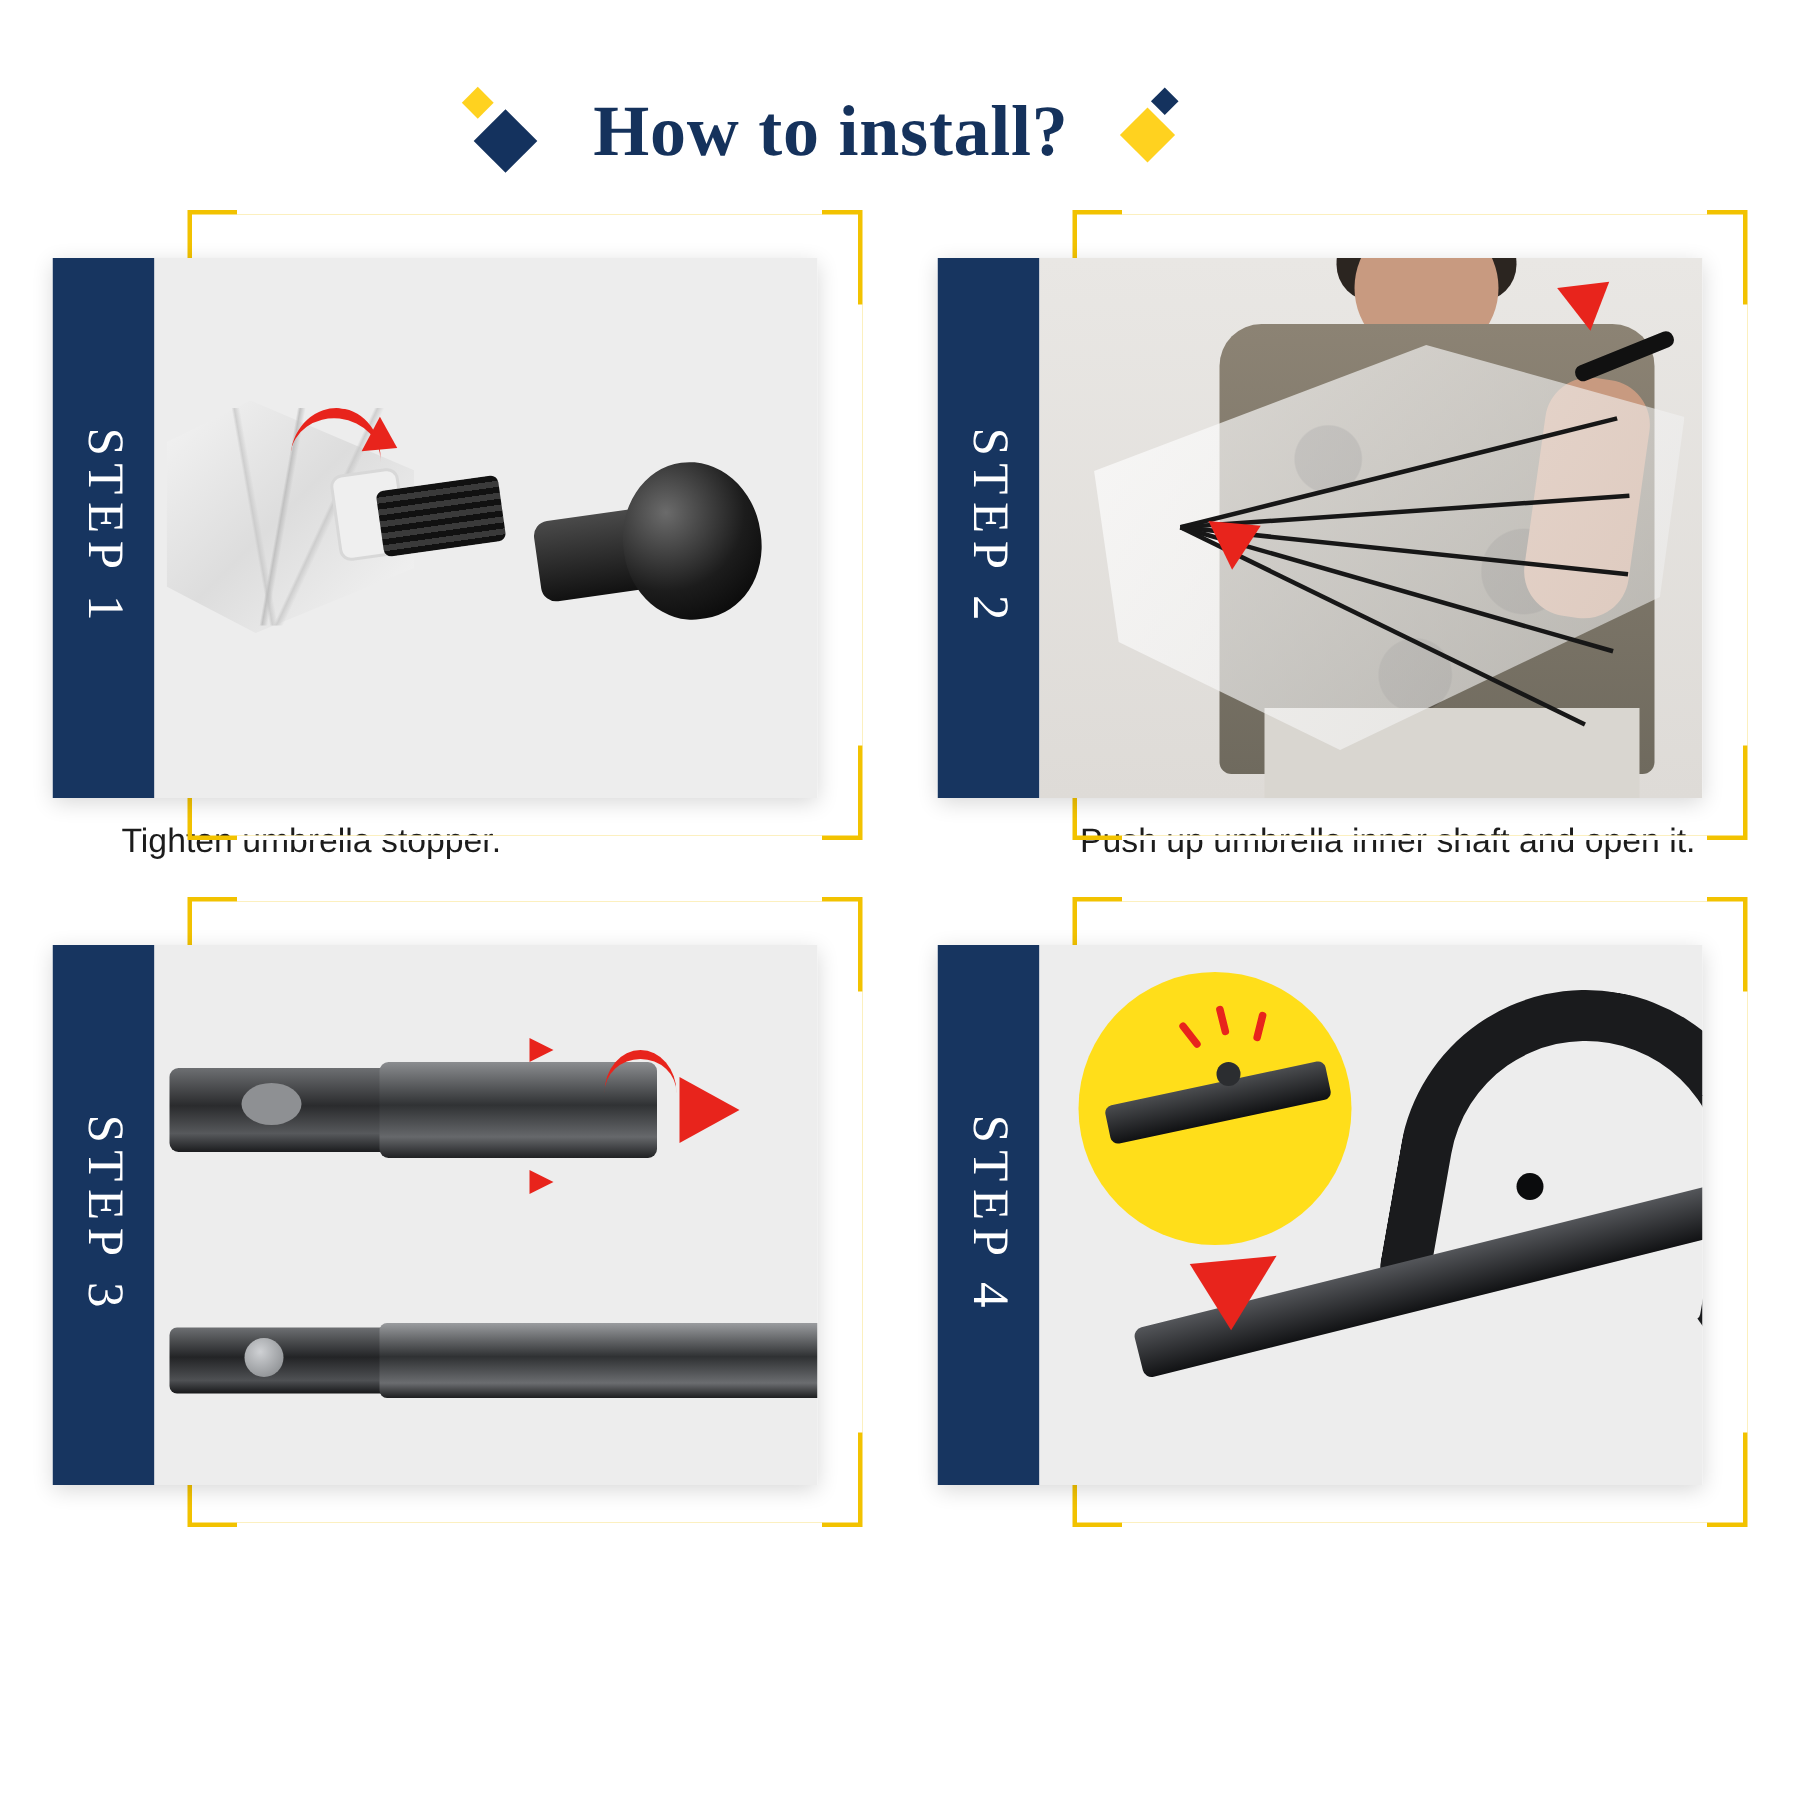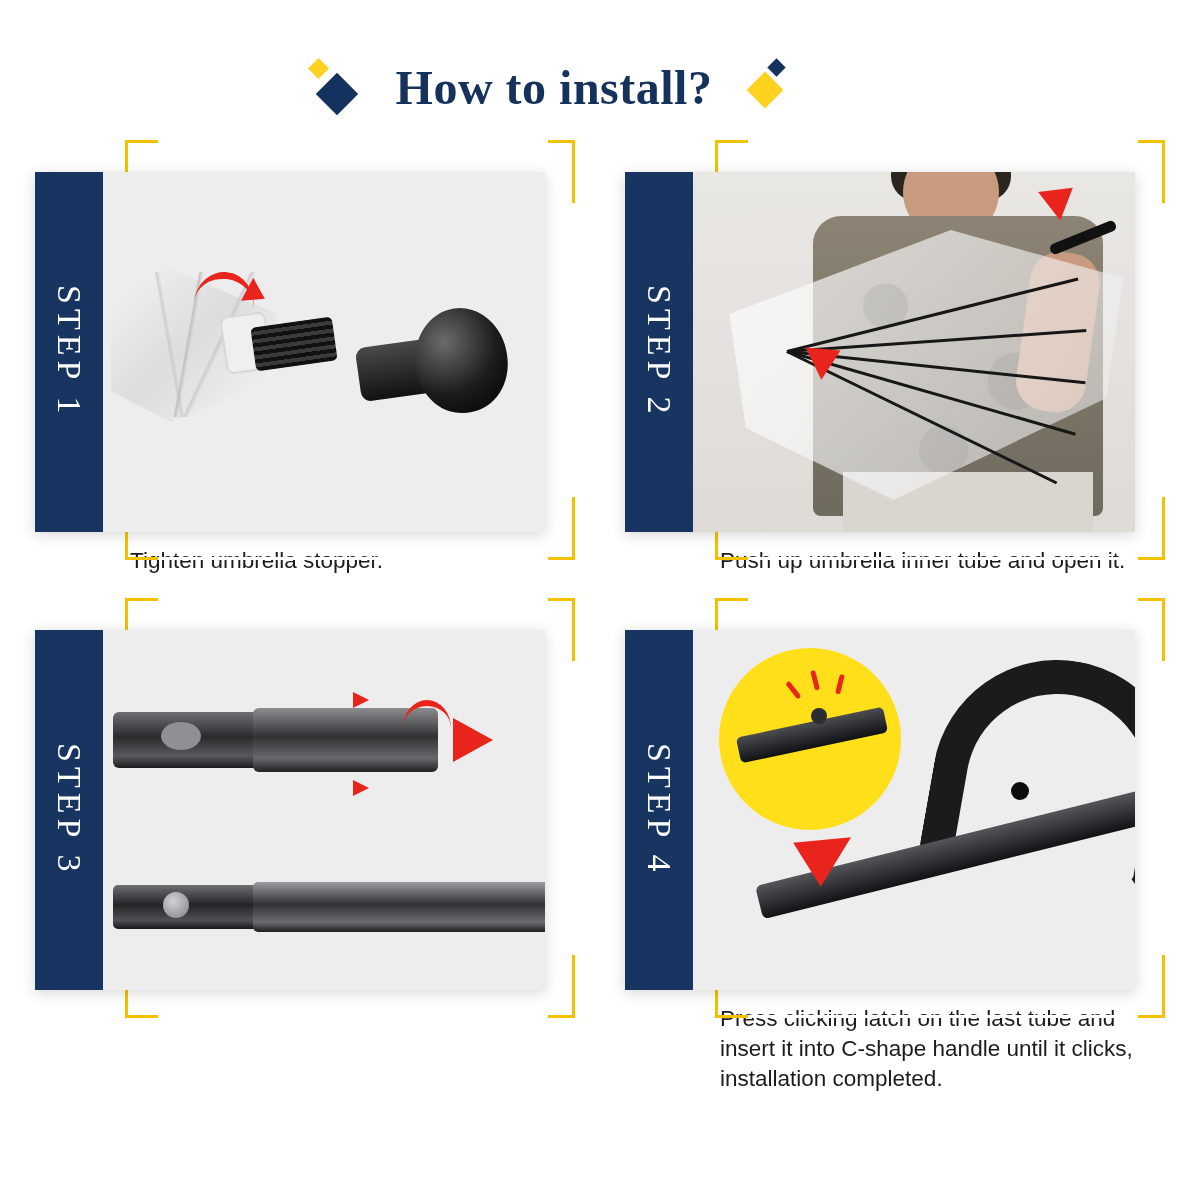--- a/index.html
+++ b/index.html
@@ -155,21 +155,21 @@
     font-weight: normal;
   }
   .photo {
     flex: 1 1 auto;
     position: relative;
     background: #ececec;
     overflow: hidden;
   }
 
   .caption {
-    margin: 14px 0 0 95px;
+    margin: 14px 0 0 46px;
     width: 450px;
     font-size: 22.5px;
     line-height: 1.34;
     color: #1c1c1c;
   }
   .step.s2 .caption, .step.s4 .caption { margin-left: 95px; }
 
   
   .bg-grey { position: absolute; inset: 0; background: #ededed; }
 
@@ -428,21 +428,21 @@
             <i style="transform:rotate(-4deg);"></i>
             <i style="transform:rotate(6deg);"></i>
             <i style="transform:rotate(16deg);"></i>
             <i style="transform:rotate(26deg);"></i>
           </div>
           <div class="s2-handle"></div>
           <div class="arrow-head" style="left:350px; top:10px; transform:rotate(52deg); border-bottom-width:30px; border-left-width:18px; border-right-width:18px;"></div>
           <div class="arrow-head" style="left:116px; top:170px; transform:rotate(64deg); border-bottom-width:30px; border-left-width:18px; border-right-width:18px;"></div>
         </div>
       </div>
-      <div class="caption">Push up umbrella inner tube and open it.</div>
+      <div class="caption">Push up umbrella inner shaft and open it.</div>
     </div>
 
     <div class="step s3">
       <div class="bracket">
         <div class="bracket-inner-l"></div>
         <div class="bracket-inner-r"></div>
       </div>
       <div class="card">
         <div class="step-tab">
           <span>STEP 3</span>
@@ -481,17 +481,16 @@
           <div class="s4-zoom-tube"></div>
           <div class="s4-zoom-latch"></div>
           <div class="s4-spark">
             <i style="left:0px; top:8px; transform:rotate(-38deg);"></i>
             <i style="left:18px; top:0px; transform:rotate(-14deg);"></i>
             <i style="left:38px; top:4px; transform:rotate(14deg);"></i>
           </div>
           <div class="arrow-red-big" style="left:110px; top:195px; transform:rotate(-32deg); border-left-width:52px; border-top-width:26px; border-bottom-width:26px;"></div>
         </div>
       </div>
-      <div class="caption">Press clicking latch on the last tube and insert it into C-shape handle until it clicks, installation completed.</div>
     </div>
 
   </div>
 </div>
 
 </body></html>

